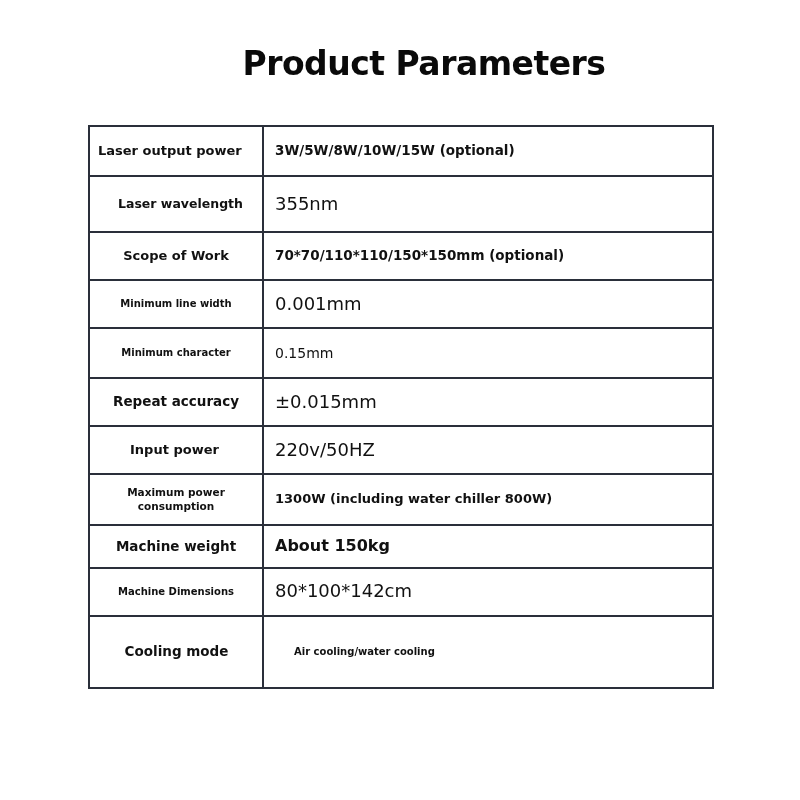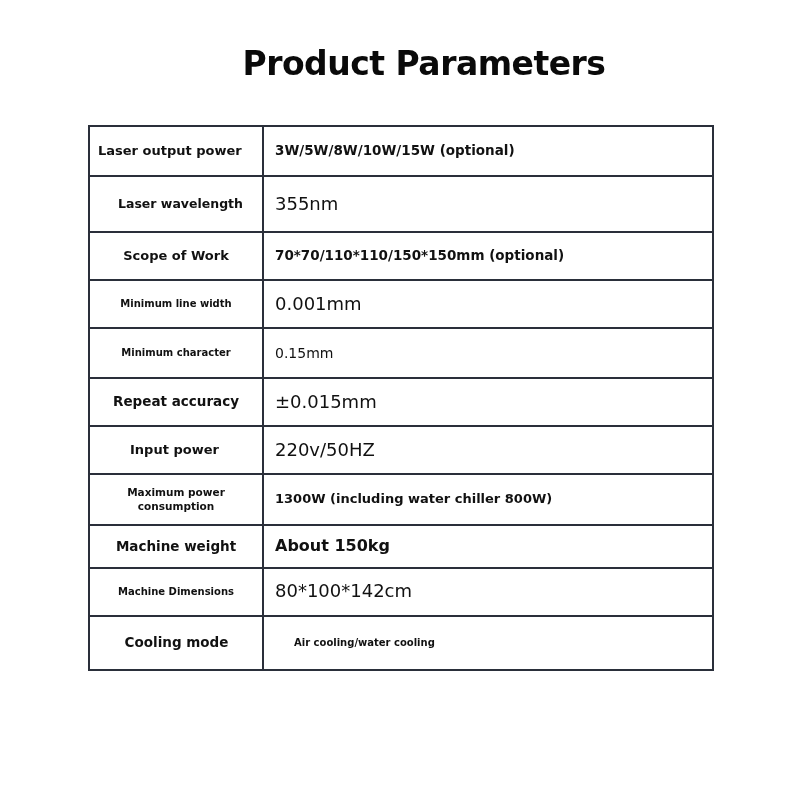--- a/index.html
+++ b/index.html
@@ -73,18 +73,18 @@
       <td class="value b" style="font-size:13px;padding-right:20px">1300W (including water chiller 800W)</td>
     </tr>
     <tr style="height:40px">
       <td class="label" style="font-size:13.5px">Machine weight</td>
       <td class="value b" style="font-size:16px;padding-right:46px">About 150kg</td>
     </tr>
     <tr style="height:48px">
       <td class="label" style="font-size:10px">Machine Dimensions</td>
       <td class="value n" style="font-size:18px">80*100*142cm</td>
     </tr>
-    <tr style="height:54px">
+    <tr style="height:72px">
       <td class="label" style="font-size:13.5px;padding-right:10px">Cooling mode</td>
       <td class="value b" style="font-size:10px;padding-left:30px">Air cooling/water cooling</td>
     </tr>
   </tbody>
 </table>
 
 </body></html>

